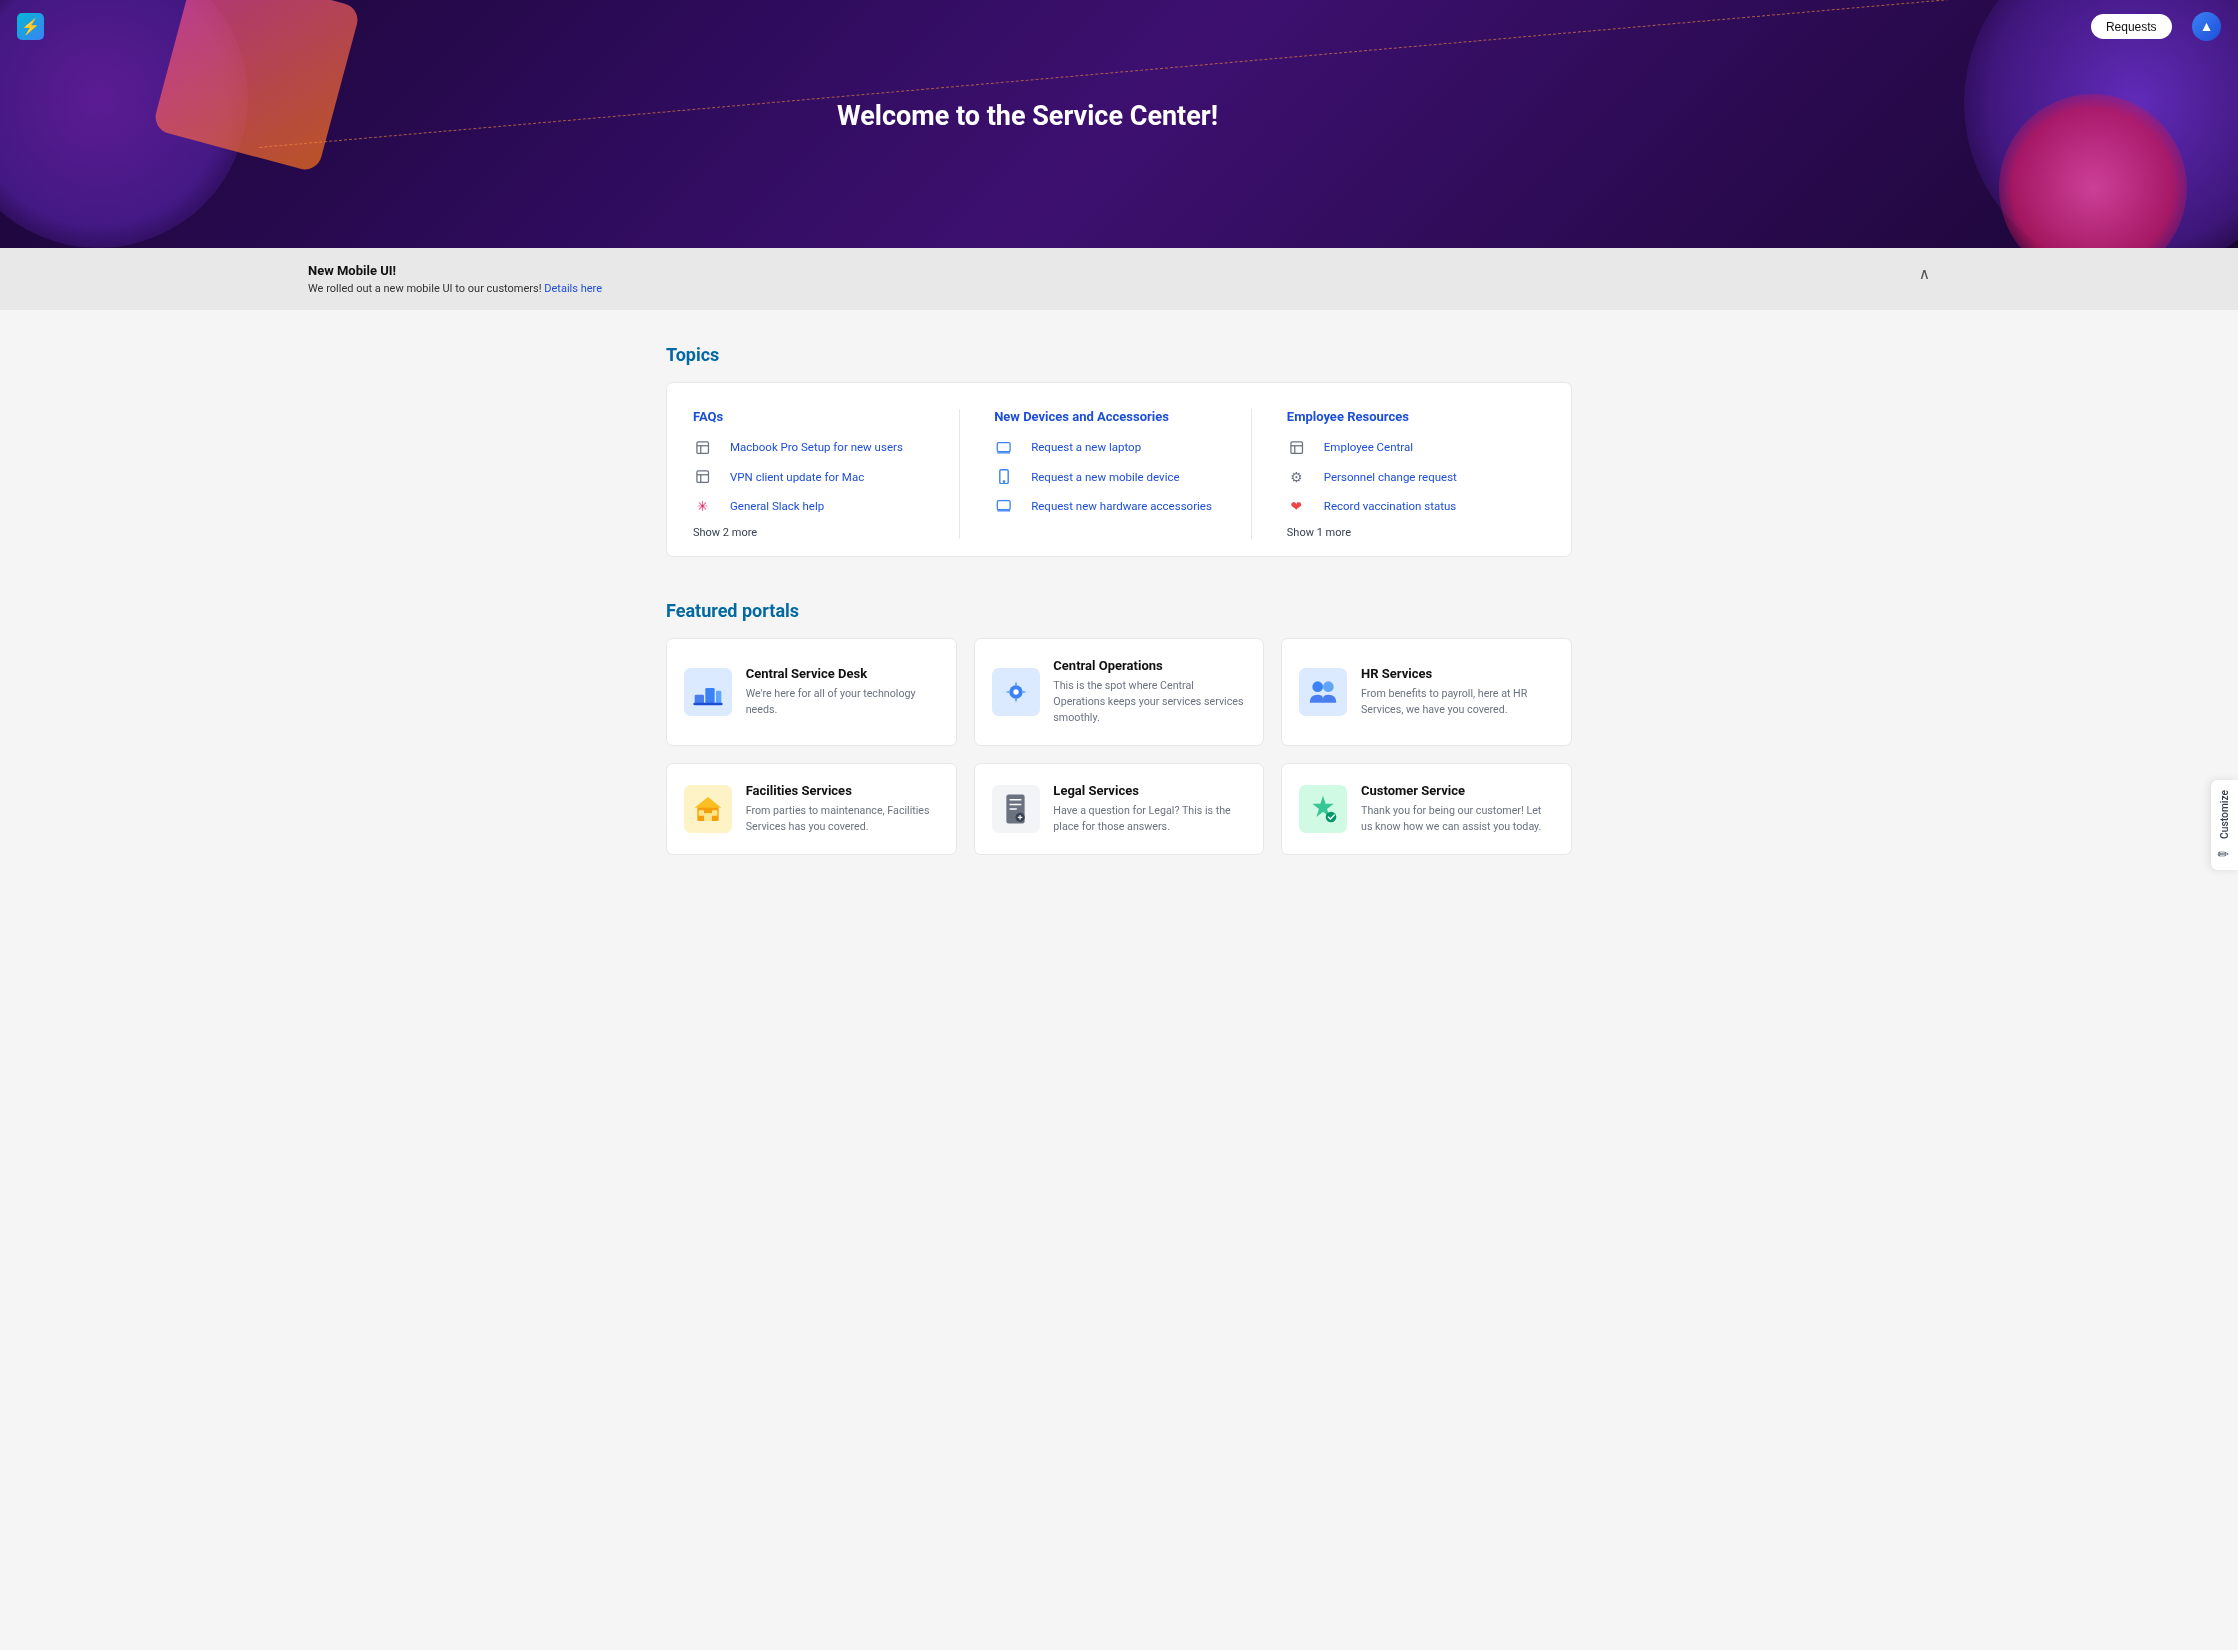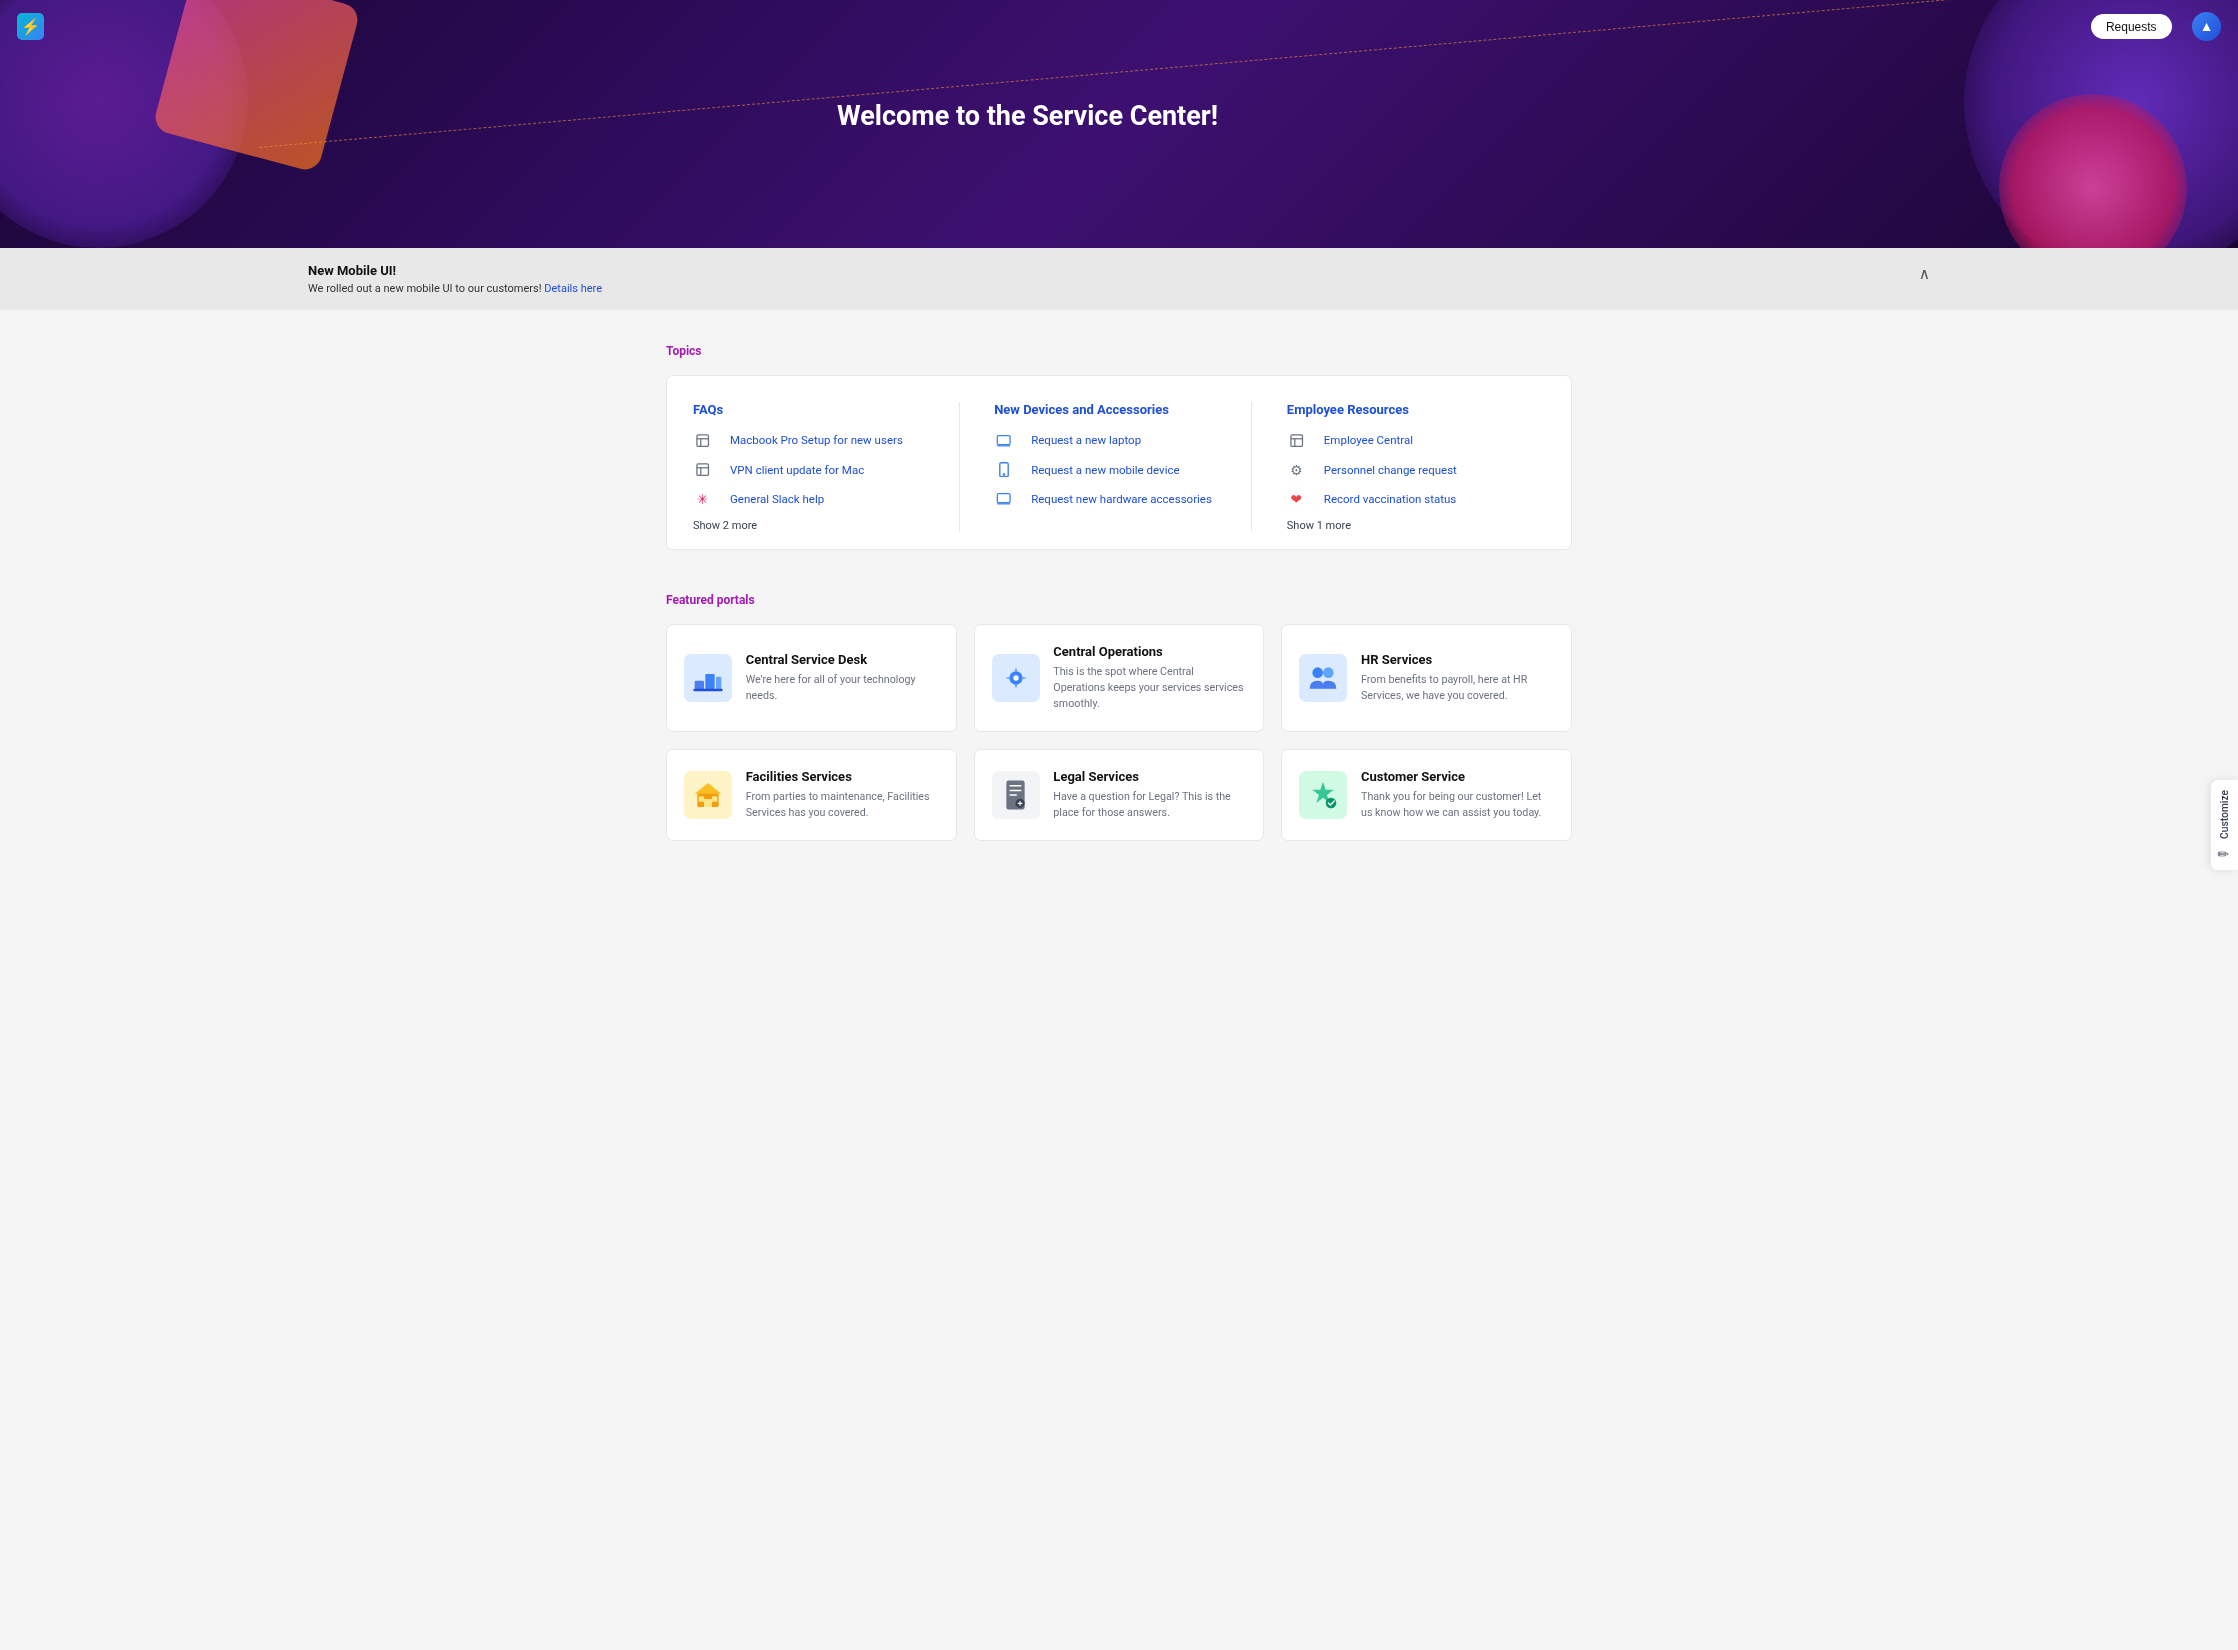--- a/index.html
+++ b/index.html
@@ -178,23 +178,23 @@
 
     
     .main-content {
       max-width: 940px;
       margin: 0 auto;
       padding: 34px 17px 51px;
     }
 
     
     .section-title {
-      font-size: 12px;
+      font-size: 18px;
       font-weight: 700;
-      color: #a21caf;
+      color: #0369a1;
       margin-bottom: 17px;
     }
     .topics-card {
       background: white;
       border: 0.9px solid #e5e7eb;
       border-radius: 6.8px;
       padding: 26px 26px 17px;
       display: grid;
       grid-template-columns: 1fr 1fr 1fr;
       gap: 26px;

